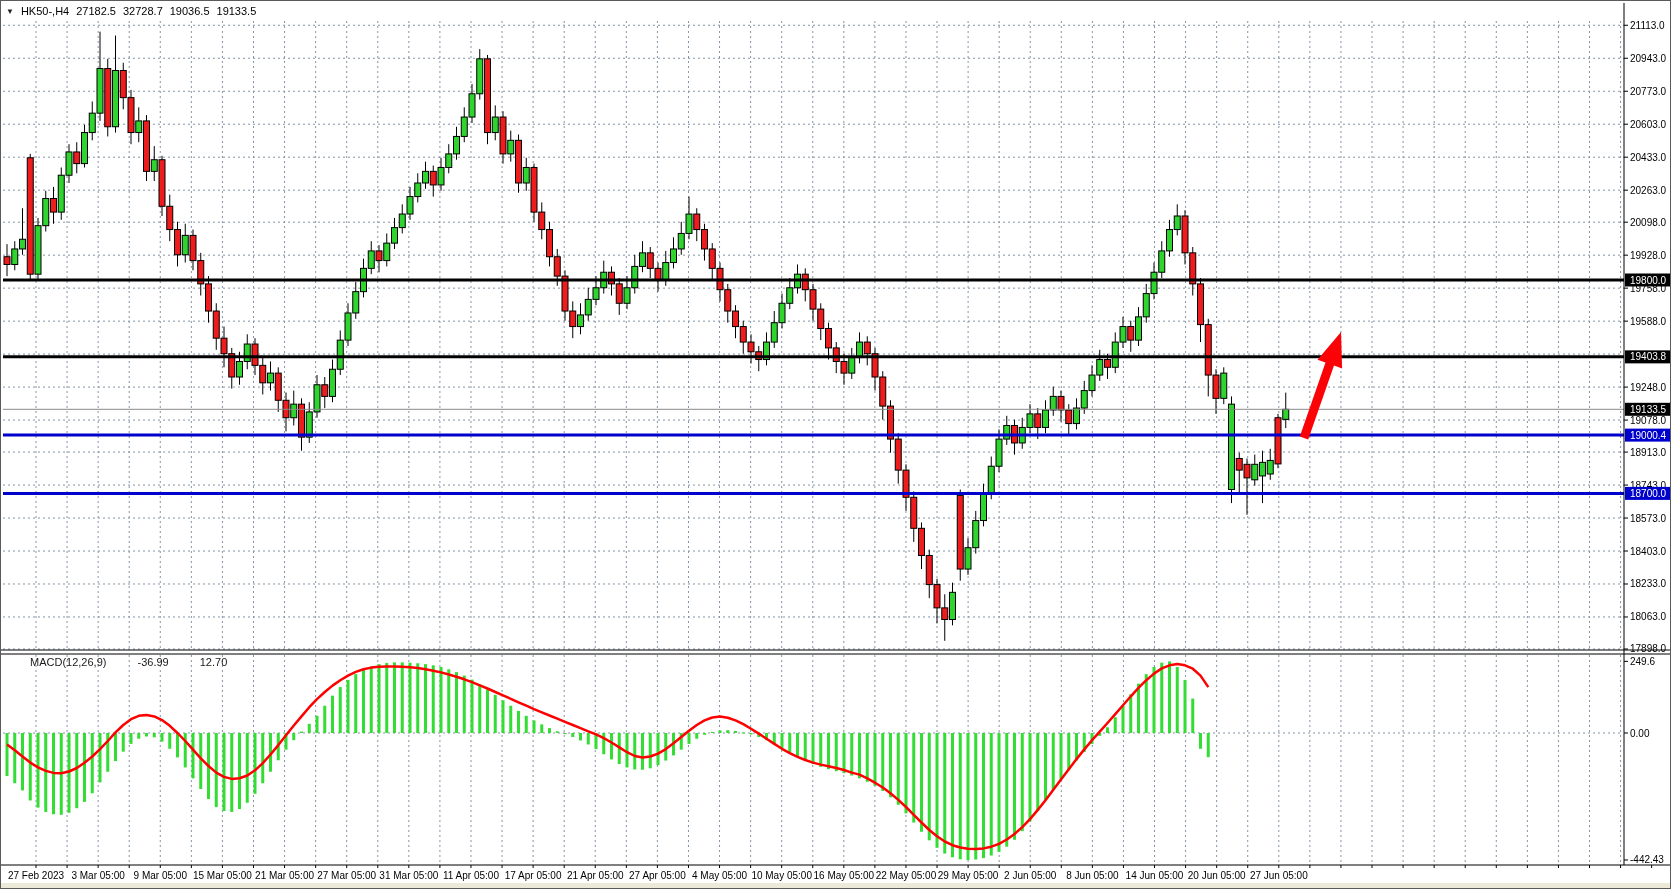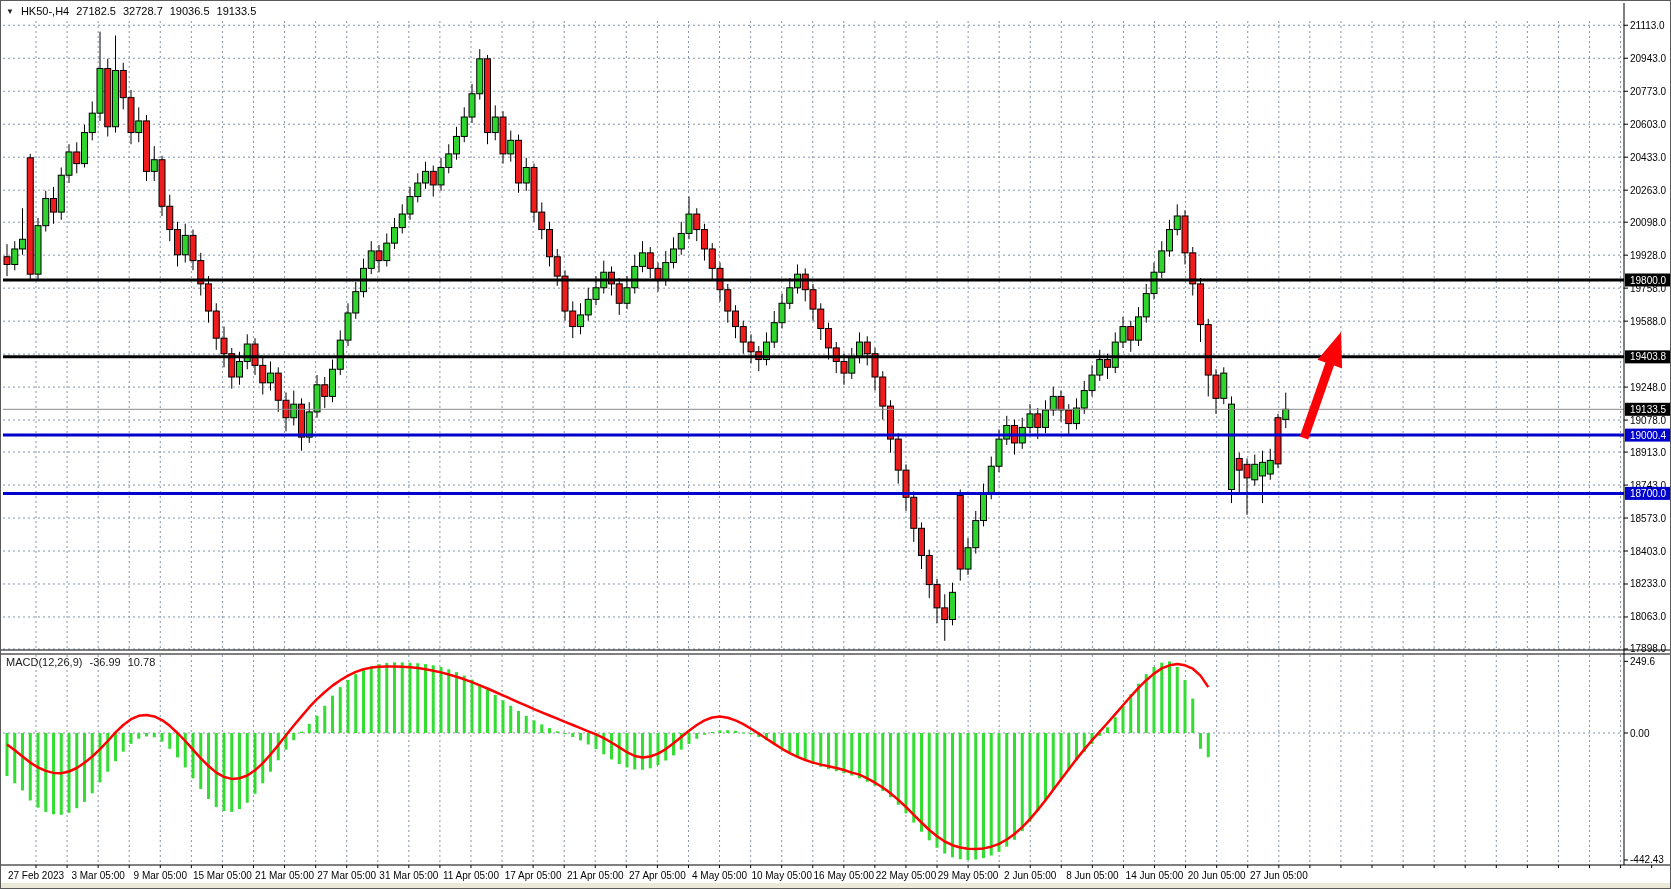--- a/index.html
+++ b/index.html
@@ -3,42 +3,42 @@
 <meta charset="utf-8">
 <style>
   html,body{margin:0;padding:0;background:#d4d0c8;font-family:"Liberation Sans",sans-serif;}
   #win{position:relative;width:1671px;height:889px;background:#ffffff;border:1px solid #5a5a5a;box-sizing:border-box;overflow:hidden;}
   #chart-svg{position:absolute;left:0;top:0;}
   #titlebar{position:absolute;left:5px;top:3px;height:14px;display:flex;align-items:center;gap:7px;
             font-size:11px;color:#000;white-space:nowrap;z-index:5;}
   #titlebar .tri{font-size:8px;color:#222;cursor:pointer;}
   #titlebar b{font-weight:normal;}
   #macd-label{position:absolute;left:5px;top:655px;font-size:11px;color:#1a1a1a;z-index:5;white-space:nowrap;}
-  #macd-label span{margin-right:4px;}
+  #macd-label span{margin-right:4px;margin-left:24px;}
   .bottom-strip{position:absolute;left:0;bottom:0;width:100%;height:5px;background:#ece9d8;}
   text{font-family:"Liberation Sans",sans-serif;}
 </style>
 </head>
 <body>
 
 <div id="win">
 
   <div id="titlebar">
     <span class="tri">▼</span>
     <b>HK50-,H4</b>
     <span>27182.5</span>
     <span>32728.7</span>
     <span>19036.5</span>
     <span>19133.5</span>
   </div>
 
   <div id="macd-label">
     <span>MACD(12,26,9)</span>
     <span>-36.99</span>
-    <span>10.78</span>
+    <span>12.70</span>
   </div>
 
   <svg id="chart-svg" width="1671" height="889">
       <line x1="35" y1="20" x2="35" y2="648" stroke="#8494a6" stroke-width="1" stroke-dasharray="2 3"></line>
       <line x1="35" y1="654" x2="35" y2="863" stroke="#8494a6" stroke-width="1" stroke-dasharray="2 3"></line>
       <line x1="66.07" y1="20" x2="66.07" y2="648" stroke="#8494a6" stroke-width="1" stroke-dasharray="2 3"></line>
       <line x1="66.07" y1="654" x2="66.07" y2="863" stroke="#8494a6" stroke-width="1" stroke-dasharray="2 3"></line>
       <line x1="97.14" y1="20" x2="97.14" y2="648" stroke="#8494a6" stroke-width="1" stroke-dasharray="2 3"></line>
       <line x1="97.14" y1="654" x2="97.14" y2="863" stroke="#8494a6" stroke-width="1" stroke-dasharray="2 3"></line>
       <line x1="128.21" y1="20" x2="128.21" y2="648" stroke="#8494a6" stroke-width="1" stroke-dasharray="2 3"></line>

